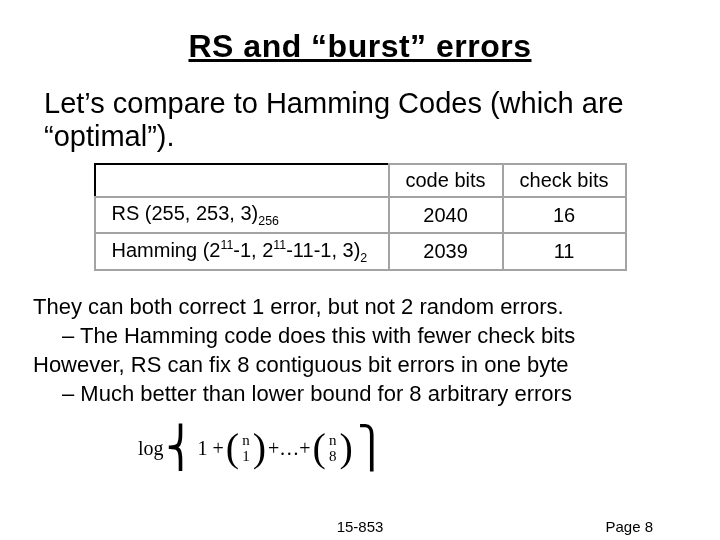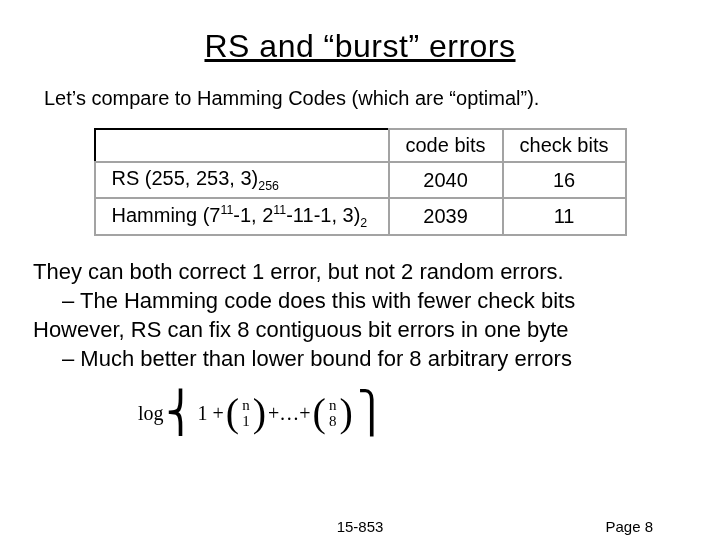--- a/index.html
+++ b/index.html
@@ -1,19 +1,19 @@
 <!DOCTYPE html>
 <html><head>
 <meta charset="utf-8">
 <style>
 html,body{margin:0;padding:0}
 body{width:720px;height:540px;background:#fff;font-family:"Trebuchet MS","Lucida Sans",Arial,sans-serif;color:#000;position:relative}
 .slide{padding:28px 30px 0 30px}
-.title{font-size:32px;font-weight:400;text-align:center;text-decoration:underline;margin:0 0 22px 0;letter-spacing:.5px}
-.intro{font-size:20px;margin:0 0 18px 14px}
+.title{font-size:32px;font-weight:700;text-align:center;text-decoration:underline;margin:0 0 22px 0;letter-spacing:.5px}
+.intro{font-size:29px;margin:0 0 10px 14px}
 table.cmp{border-collapse:collapse;margin:0 auto 22px auto}
 table.cmp td,table.cmp th{border:2px solid #a3a3a3;padding:4px 16px;font-size:20px;font-weight:400;text-align:center;white-space:nowrap}
 table.cmp td.lbl{text-align:left;min-width:260px}
 table.cmp th.blank{border-top:2px solid #000;border-left:2px solid #000}
 .sub{font-size:.62em;vertical-align:sub}
 .sup{font-size:.62em;vertical-align:super}
 .body{font-size:22px;line-height:1.28;margin-left:2px}
 .body .l{margin:1px}
 .body .li{margin:0 0 0 46px;text-indent:-16px}
 .body .li::before{content:"– "}
@@ -42,21 +42,21 @@
     </tr>
     <tr>
       <td class="lbl">
         <span>RS (255, 253, 3)</span><span class="sub">256</span>
       </td>
       <td>2040</td>
       <td>16</td>
     </tr>
     <tr>
       <td class="lbl">
-        <span>Hamming (7</span><span class="sup">11</span><span>-1, 2</span><span class="sup">11</span><span>-11-1, 3)</span><span class="sub">2</span>
+        <span>Hamming (2</span><span class="sup">11</span><span>-1, 2</span><span class="sup">11</span><span>-11-1, 3)</span><span class="sub">2</span>
       </td>
       <td>2039</td>
       <td>11</td>
     </tr>
   </tbody>
     </table>
 
   <div class="body">
     <p class="l">They can both correct 1 error, but not 2 random errors.</p>
     <p class="li">The Hamming code does this with fewer check bits</p>

